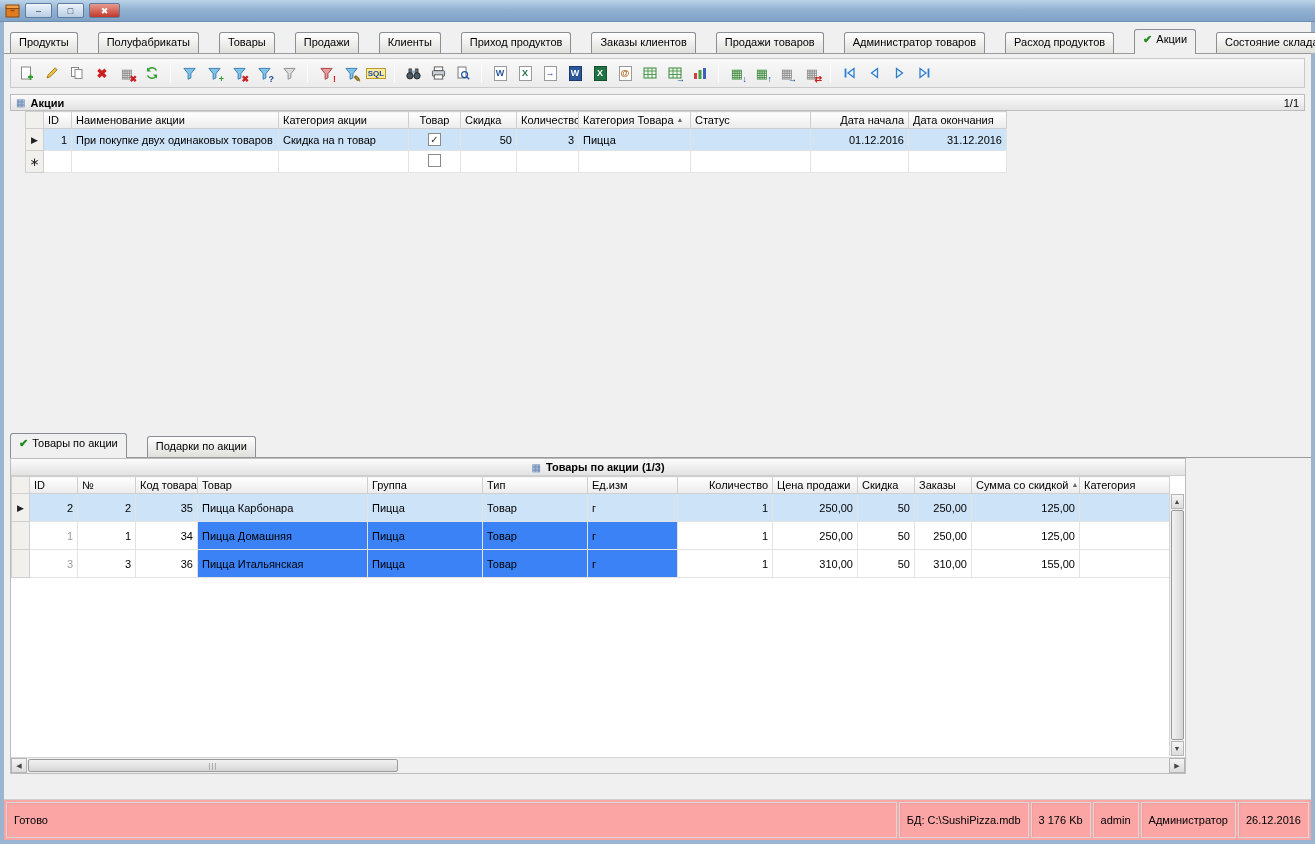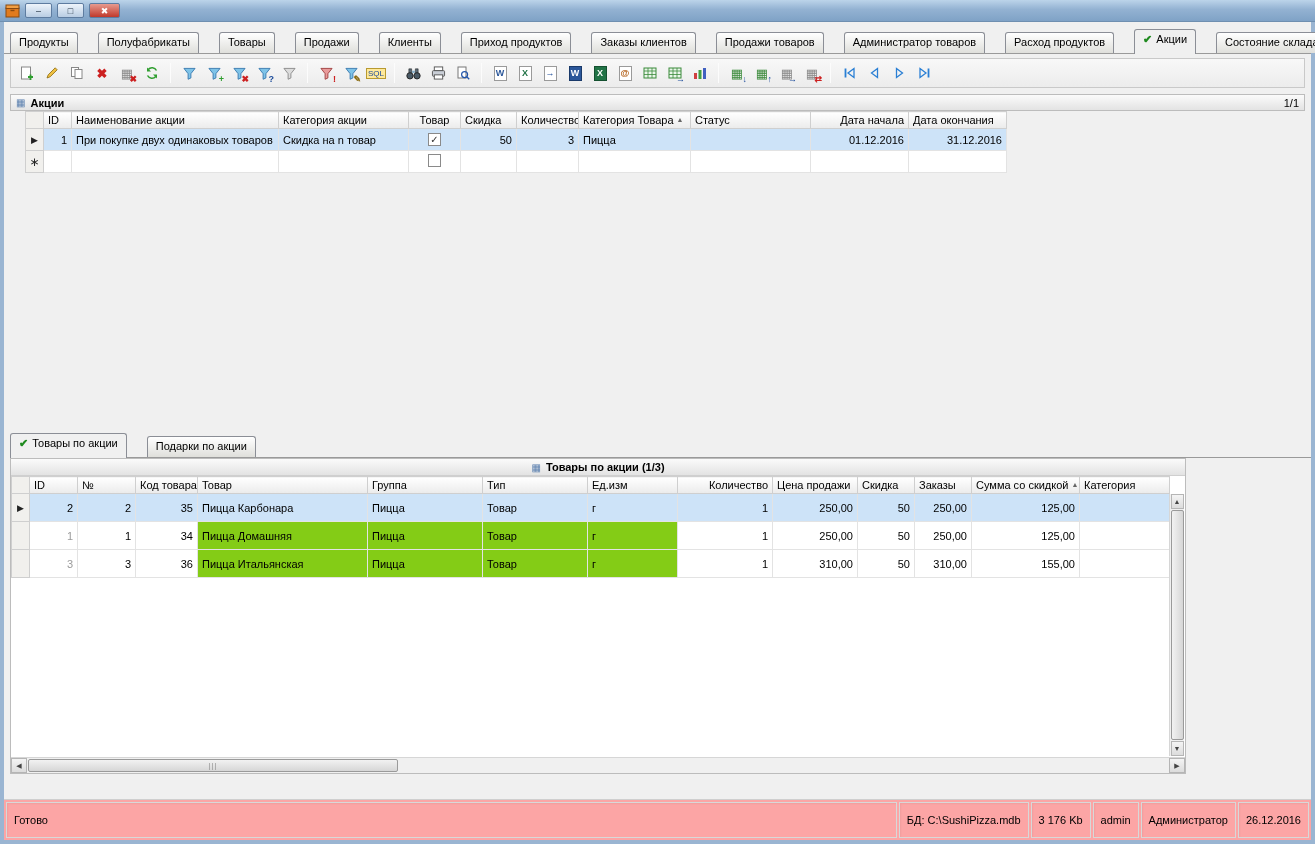--- a/index.html
+++ b/index.html
@@ -25,39 +25,39 @@
   .tab.active { background:#f0f0f0; height:25px; margin-bottom:-1px; padding-bottom:6px; }
   .check { color:#1f8a1f; font-weight:bold; font-size:11px; }
 
   
   .toolbar { margin:4px 6px; height:30px; border:1px solid #c9c9c9; background:linear-gradient(#f8f8f8,#ececec); display:flex; align-items:center; padding:0 5px; gap:3px; }
   .icon { width:22px; height:21px; position:relative; display:flex; align-items:center; justify-content:center; cursor:pointer; border:1px solid transparent; border-radius:2px; }
   .icon .g { font-size:13px; line-height:13px; }
   .icon .ov { position:absolute; right:0; bottom:-1px; font-size:9px; font-weight:bold; line-height:9px; }
   .tsep { width:1px; height:20px; background:#b7b7b7; border-right:1px solid #fcfcfc; margin:0 4px; }
   .doc { width:13px; height:15px; background:#fff; border:1px solid #9a9a9a; display:flex; align-items:center; justify-content:center; font-size:9px; font-weight:bold; }
-  .sqltxt { font-size:8px; font-weight:normal; color:#1a4a9a; background:#ffe99a; border:1px solid #b89a30; padding:0 1px; }
+  .sqltxt { font-size:8px; font-weight:bold; color:#1a4a9a; background:#ffe99a; border:1px solid #b89a30; padding:0 1px; }
 
   
   .main-panel { height:338px; padding:2px 6px 0; }
   .group-header { height:17px; background:linear-gradient(#fbfbfb,#e3e3e3); border:1px solid #bcbcbc; display:flex; align-items:center; padding:0 5px; gap:5px; }
   .group-header b { font-size:11px; }
   .pager { margin-left:auto; }
   .indent { margin-left:15px; }
 
   table.grid { border-collapse:collapse; table-layout:fixed; background:#fff; }
   .grid th { background:linear-gradient(#ffffff,#ebebeb); border:1px solid #cfcfcf; font-weight:normal; text-align:left; padding:1px 4px; height:17px; white-space:nowrap; overflow:hidden; }
   .grid td { border:1px solid #e3e3e3; padding:1px 4px; white-space:nowrap; overflow:hidden; background:#fff; }
   .main-grid td { height:22px; }
   .detail-grid td { height:28px; }
   .gutter { background:#f1f0ed !important; border:1px solid #cfcfcf !important; text-align:center; font-size:9px; color:#222; padding:0 !important; }
   tr.sel td { background:#cde3f8; }
   td.num { text-align:right; }
   td.ctr { text-align:center; }
-  td.hl { background:#84cc16;margin-left:8px; }
+  td.hl { background:#3b82f6;margin-left:8px; }
   td.dim { color:#9b9b9b; }
   .sort { font-size:7px; color:#666; margin-left:3px; vertical-align:2px; }
   .cb { width:13px; height:13px; border:1px solid #8a8a8a; background:#fff; display:inline-flex; align-items:center; justify-content:center; font-size:10px; color:#333; }
 
   
   .detail-tabs { margin:4px 0 0 6px; display:flex; align-items:flex-end; border-bottom:1px solid #9a9a9a; height:24px; padding-right:6px; }
   .detail-body { display:flex; padding:0 0 0 6px; gap:10px; height:316px; }
   .detail-grid-area { width:1176px; border:1px solid #bcbcbc; background:#fff; display:flex; flex-direction:column; position:relative; }
   .group-header.centered { justify-content:center; border:none; border-bottom:1px solid #cfcfcf; }
   .fill { flex:1; background:#fff; }

